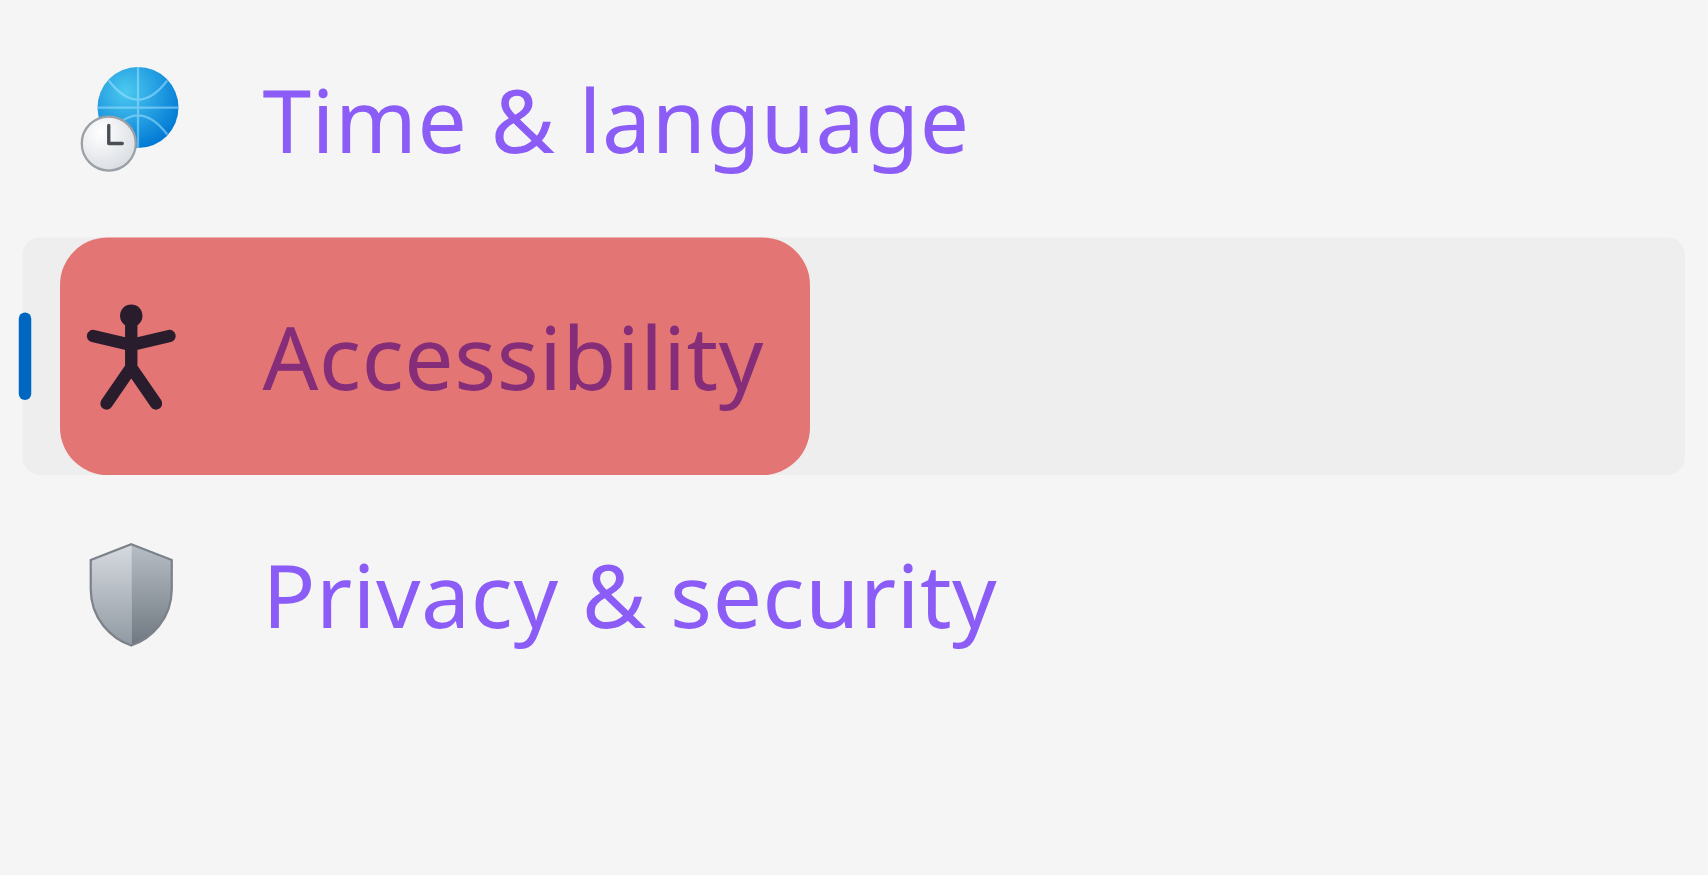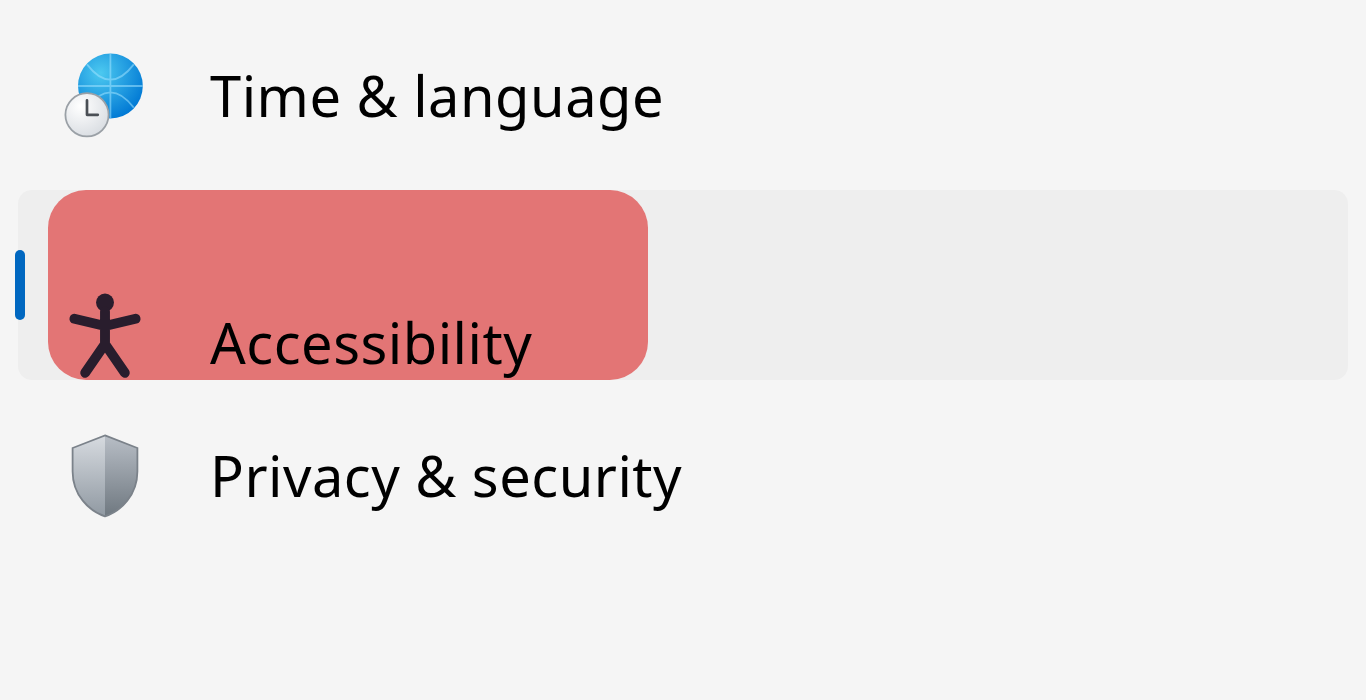--- a/index.html
+++ b/index.html
@@ -21,21 +21,20 @@
     align-items: center;
     height: 190px;
     padding-left: 60px;
     cursor: pointer;
   }
   .nav-item.selected {
     background: #eeeeee;
     border-radius: 14px;
     margin: 0 18px 0 18px;
     padding-left: 42px; 
-    align-items: flex-end;
   }
   .sel-bar {
     position: absolute;
     left: -3px;
     top: 50%;
     transform: translateY(-50%);
     width: 10px;
     height: 70px;
     background: #0067c0;
     border-radius: 5px;
@@ -44,22 +43,22 @@
     width: 90px;
     height: 90px;
     margin-right: 60px;
     flex: 0 0 auto;
     display: flex;
     align-items: center;
     justify-content: center;
   }
   .icon-slot svg { width: 90px; height: 90px; display:block; }
   .label {
-    font-size: 56px;
-    color: #000000;
+    font-size: 70px;
+    color: #8b5cf6;
     letter-spacing: .5px;
   }
   
   .highlight {
     position: absolute;
     left: 30px;
     top: 0px;
     width: 600px;
     height: 190px;
     background: rgba(242, 96, 96, .82);

